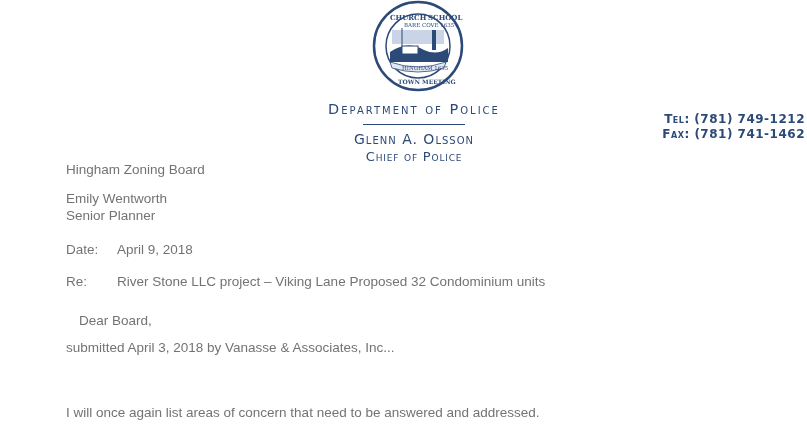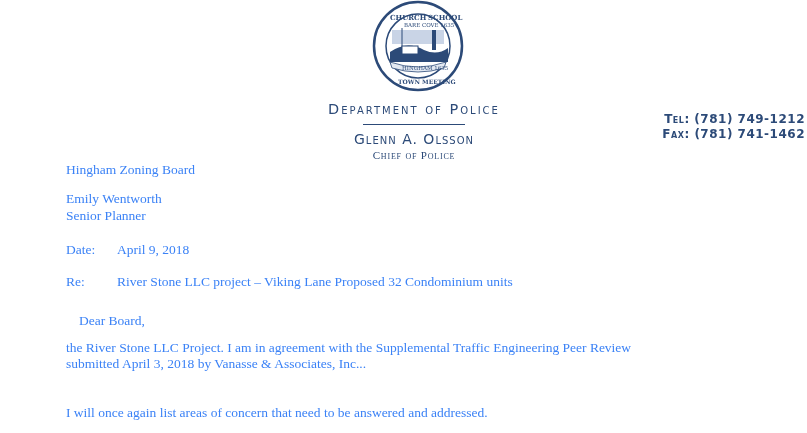--- a/index.html
+++ b/index.html
@@ -4,22 +4,22 @@
 <style>
   html, body { margin: 0; padding: 0; background: #ffffff; }
   body { width: 807px; height: 433px; position: relative; overflow: hidden; font-family: "Liberation Sans", sans-serif; }
   .seal { position: absolute; left: 372px; top: 0px; width: 92px; height: 92px; }
   .sc { color: #2c4a78; font-family: "DejaVu Sans", sans-serif; font-weight: bold; font-variant: small-caps; letter-spacing: 0.5px; }
   .addr { position: absolute; left: 22px; top: 112px; font-size: 12px; line-height: 15px; }
   .contact { position: absolute; right: 2px; top: 112px; font-size: 12px; line-height: 15px; text-align: right; }
   .dept { position: absolute; left: 296px; top: 101px; width: 236px; text-align: center; font-size: 14.5px; letter-spacing: 2px; font-weight: normal; }
   .rule { position: absolute; left: 363px; top: 124px; width: 102px; height: 1px; background: #2c4a78; }
   .chief-name { position: absolute; left: 296px; top: 131px; width: 236px; text-align: center; font-size: 14px; letter-spacing: 1px; font-weight: normal; }
-  .chief-title { position: absolute; left: 296px; top: 149px; width: 236px; text-align: center; font-size: 11px; letter-spacing: 0.8px; font-weight: normal; font-family: Liberation Serif, serif; }
-  .body-text { position: absolute; left: 66px; font-family: Liberation Serif, serif; font-size: 13.5px; color: #3b82f6; line-height: 16px; white-space: nowrap; }
+  .chief-title { position: absolute; left: 296px; top: 149px; width: 236px; text-align: center; font-size: 13px; letter-spacing: 0.8px; font-weight: normal; }
+  .body-text { position: absolute; left: 66px; font-family: Liberation Sans, sans-serif; font-size: 13.5px; color: #737373; line-height: 16px; white-space: nowrap; }
   .lbl { display: inline-block; width: 51px; }
   .lbl-re { display: inline-block; width: 51px; }
   sup { font-size: 8px; vertical-align: 5px; line-height: 0; }
 </style>
 </head>
 <body>
 
 <div class="seal">
   <svg viewBox="0 0 92 92" width="92" height="92">
     <circle cx="46" cy="46" r="44" fill="#ffffff" stroke="#2c4a78" stroke-width="2.5"></circle>
@@ -61,17 +61,16 @@
   <span class="lbl">Date:</span><span>April 9, 2018</span>
 </div>
 
 <div class="body-text" style="top:274px;">
   <span class="lbl-re">Re:</span><span>River Stone LLC project – Viking Lane Proposed 32 Condominium units</span>
 </div>
 
 <div class="body-text" style="top:313px;margin-left:13px;">Dear Board,</div>
 
 <div class="body-text" style="top:340px;">
-  <div>the River Stone LLC Project. I am in agreement with the Supplemental Traffic Engineering Peer Review</div>
   <div>submitted April 3, 2018 by Vanasse &amp; Associates, Inc...</div>
 </div>
 
 <div class="body-text" style="top:405px;">I will once again list areas of concern that need to be answered and addressed.</div>
 
 </body></html>

